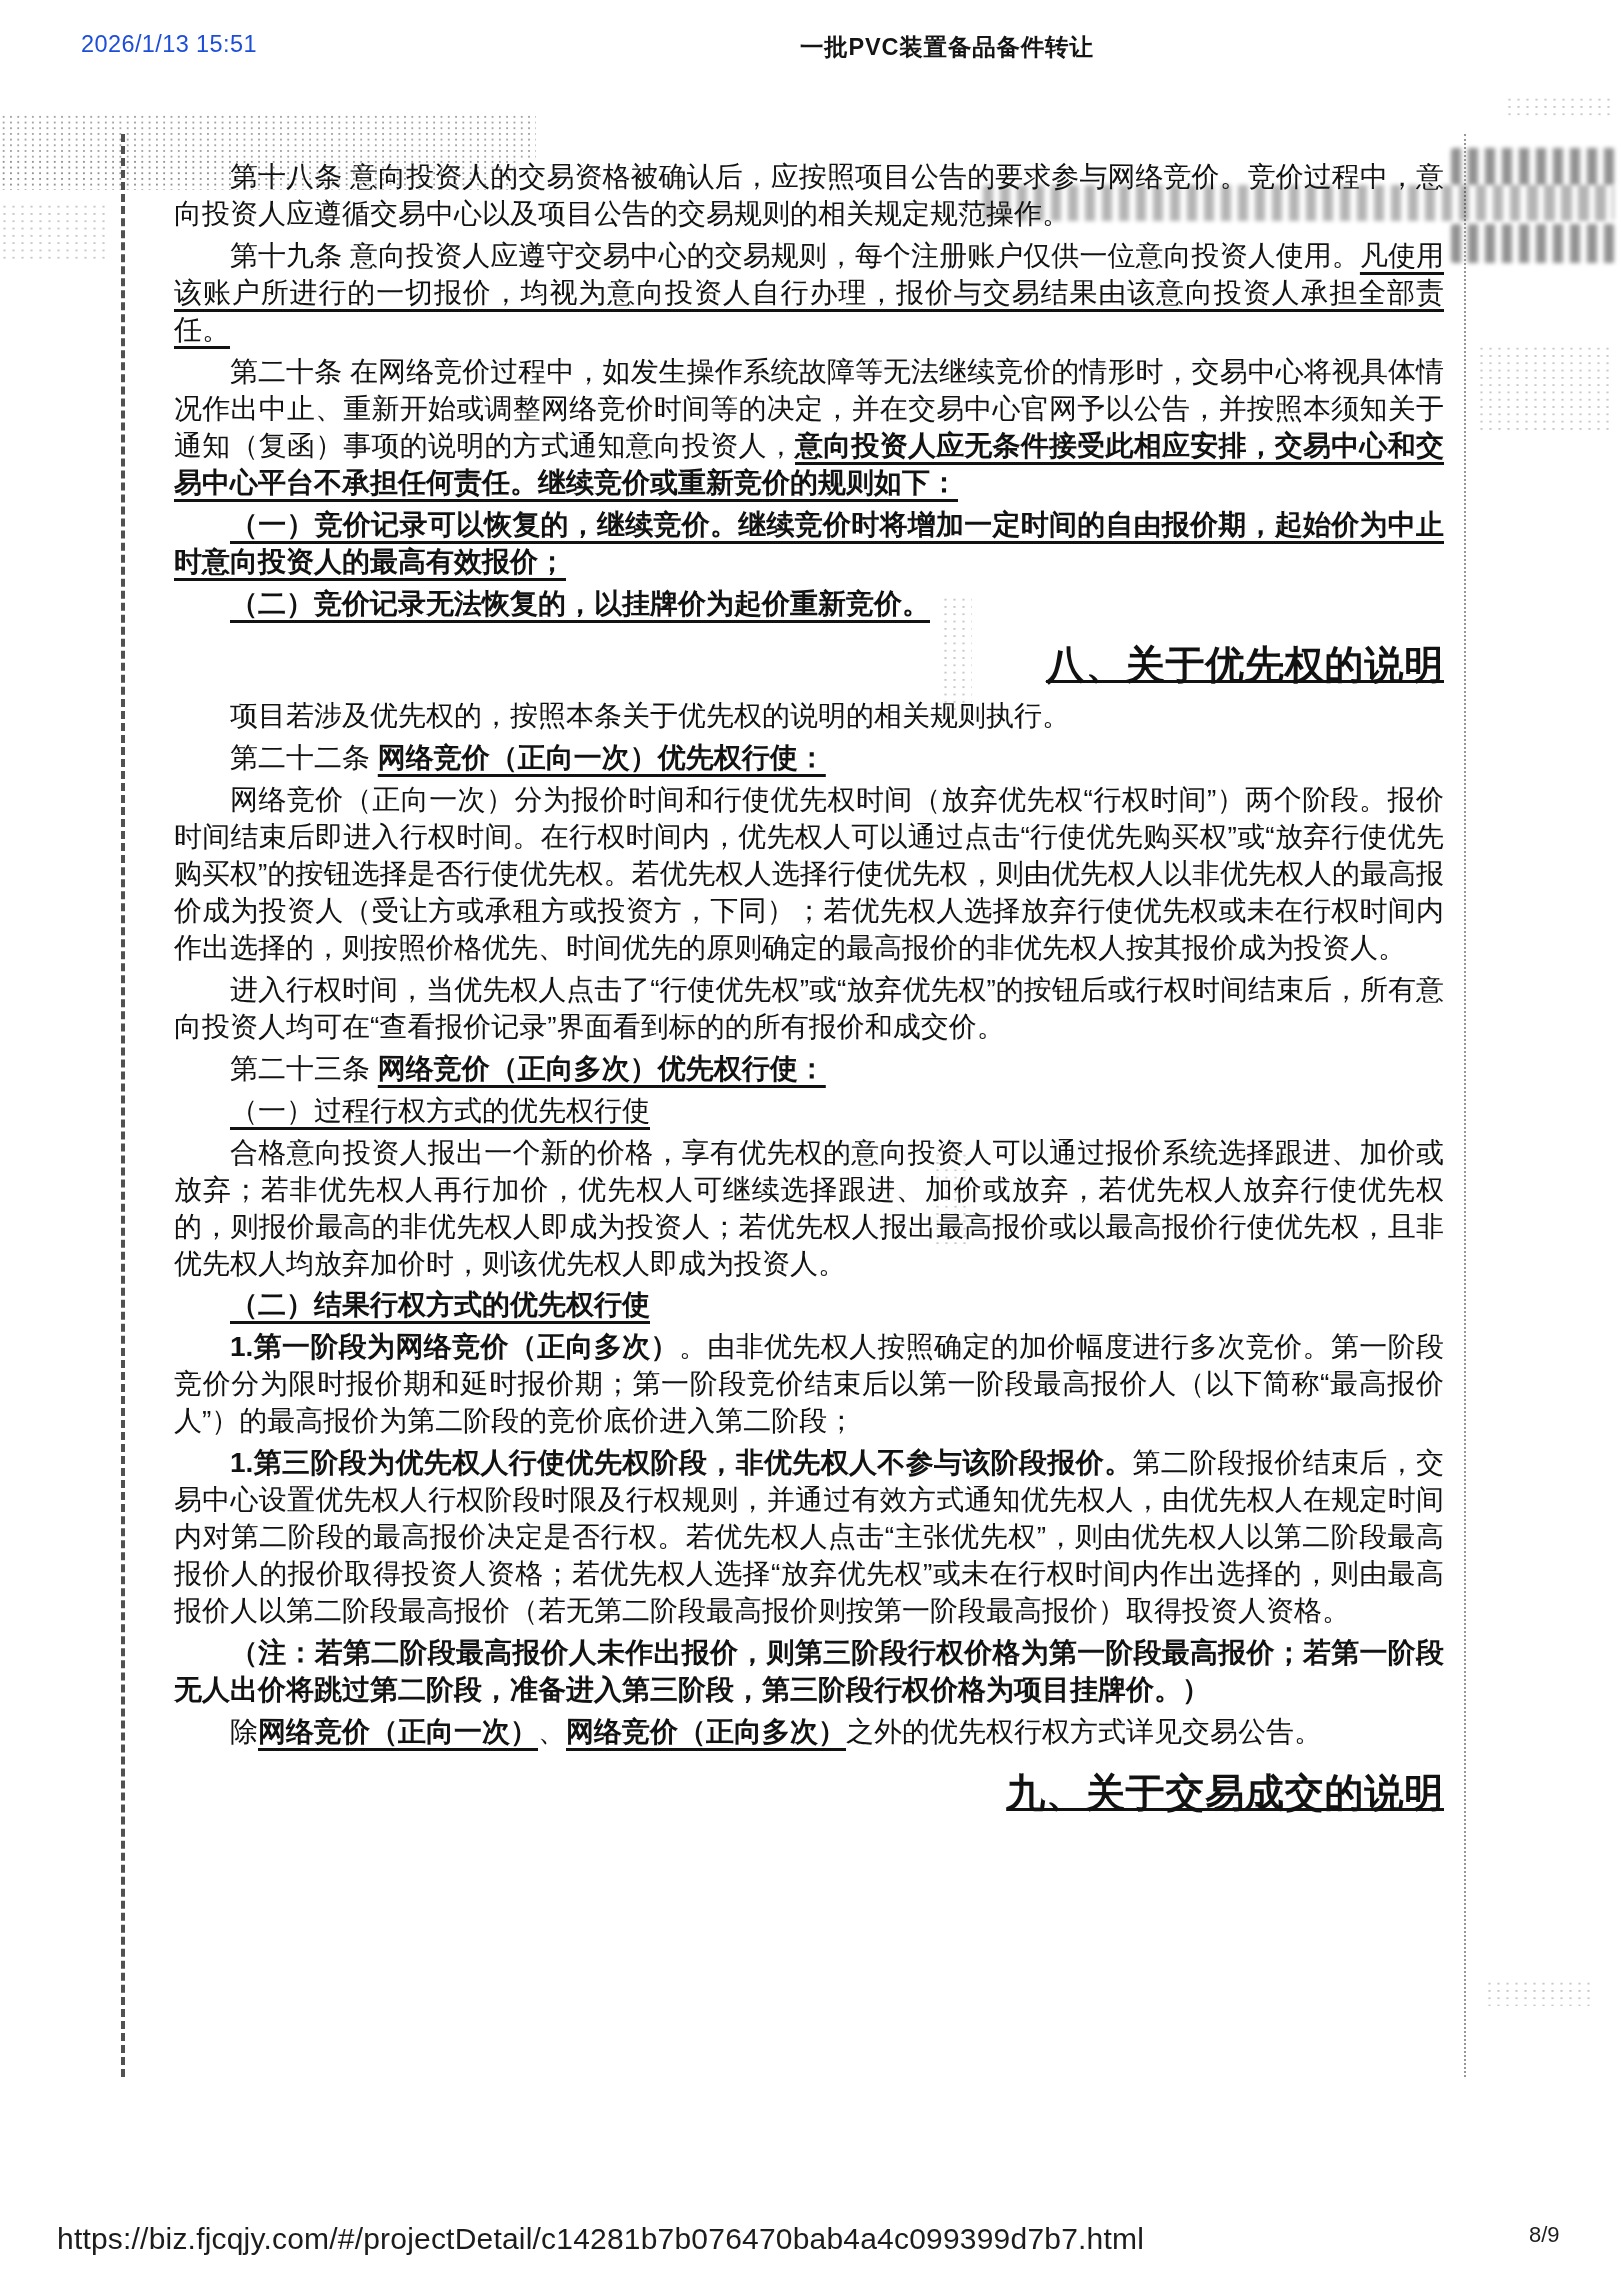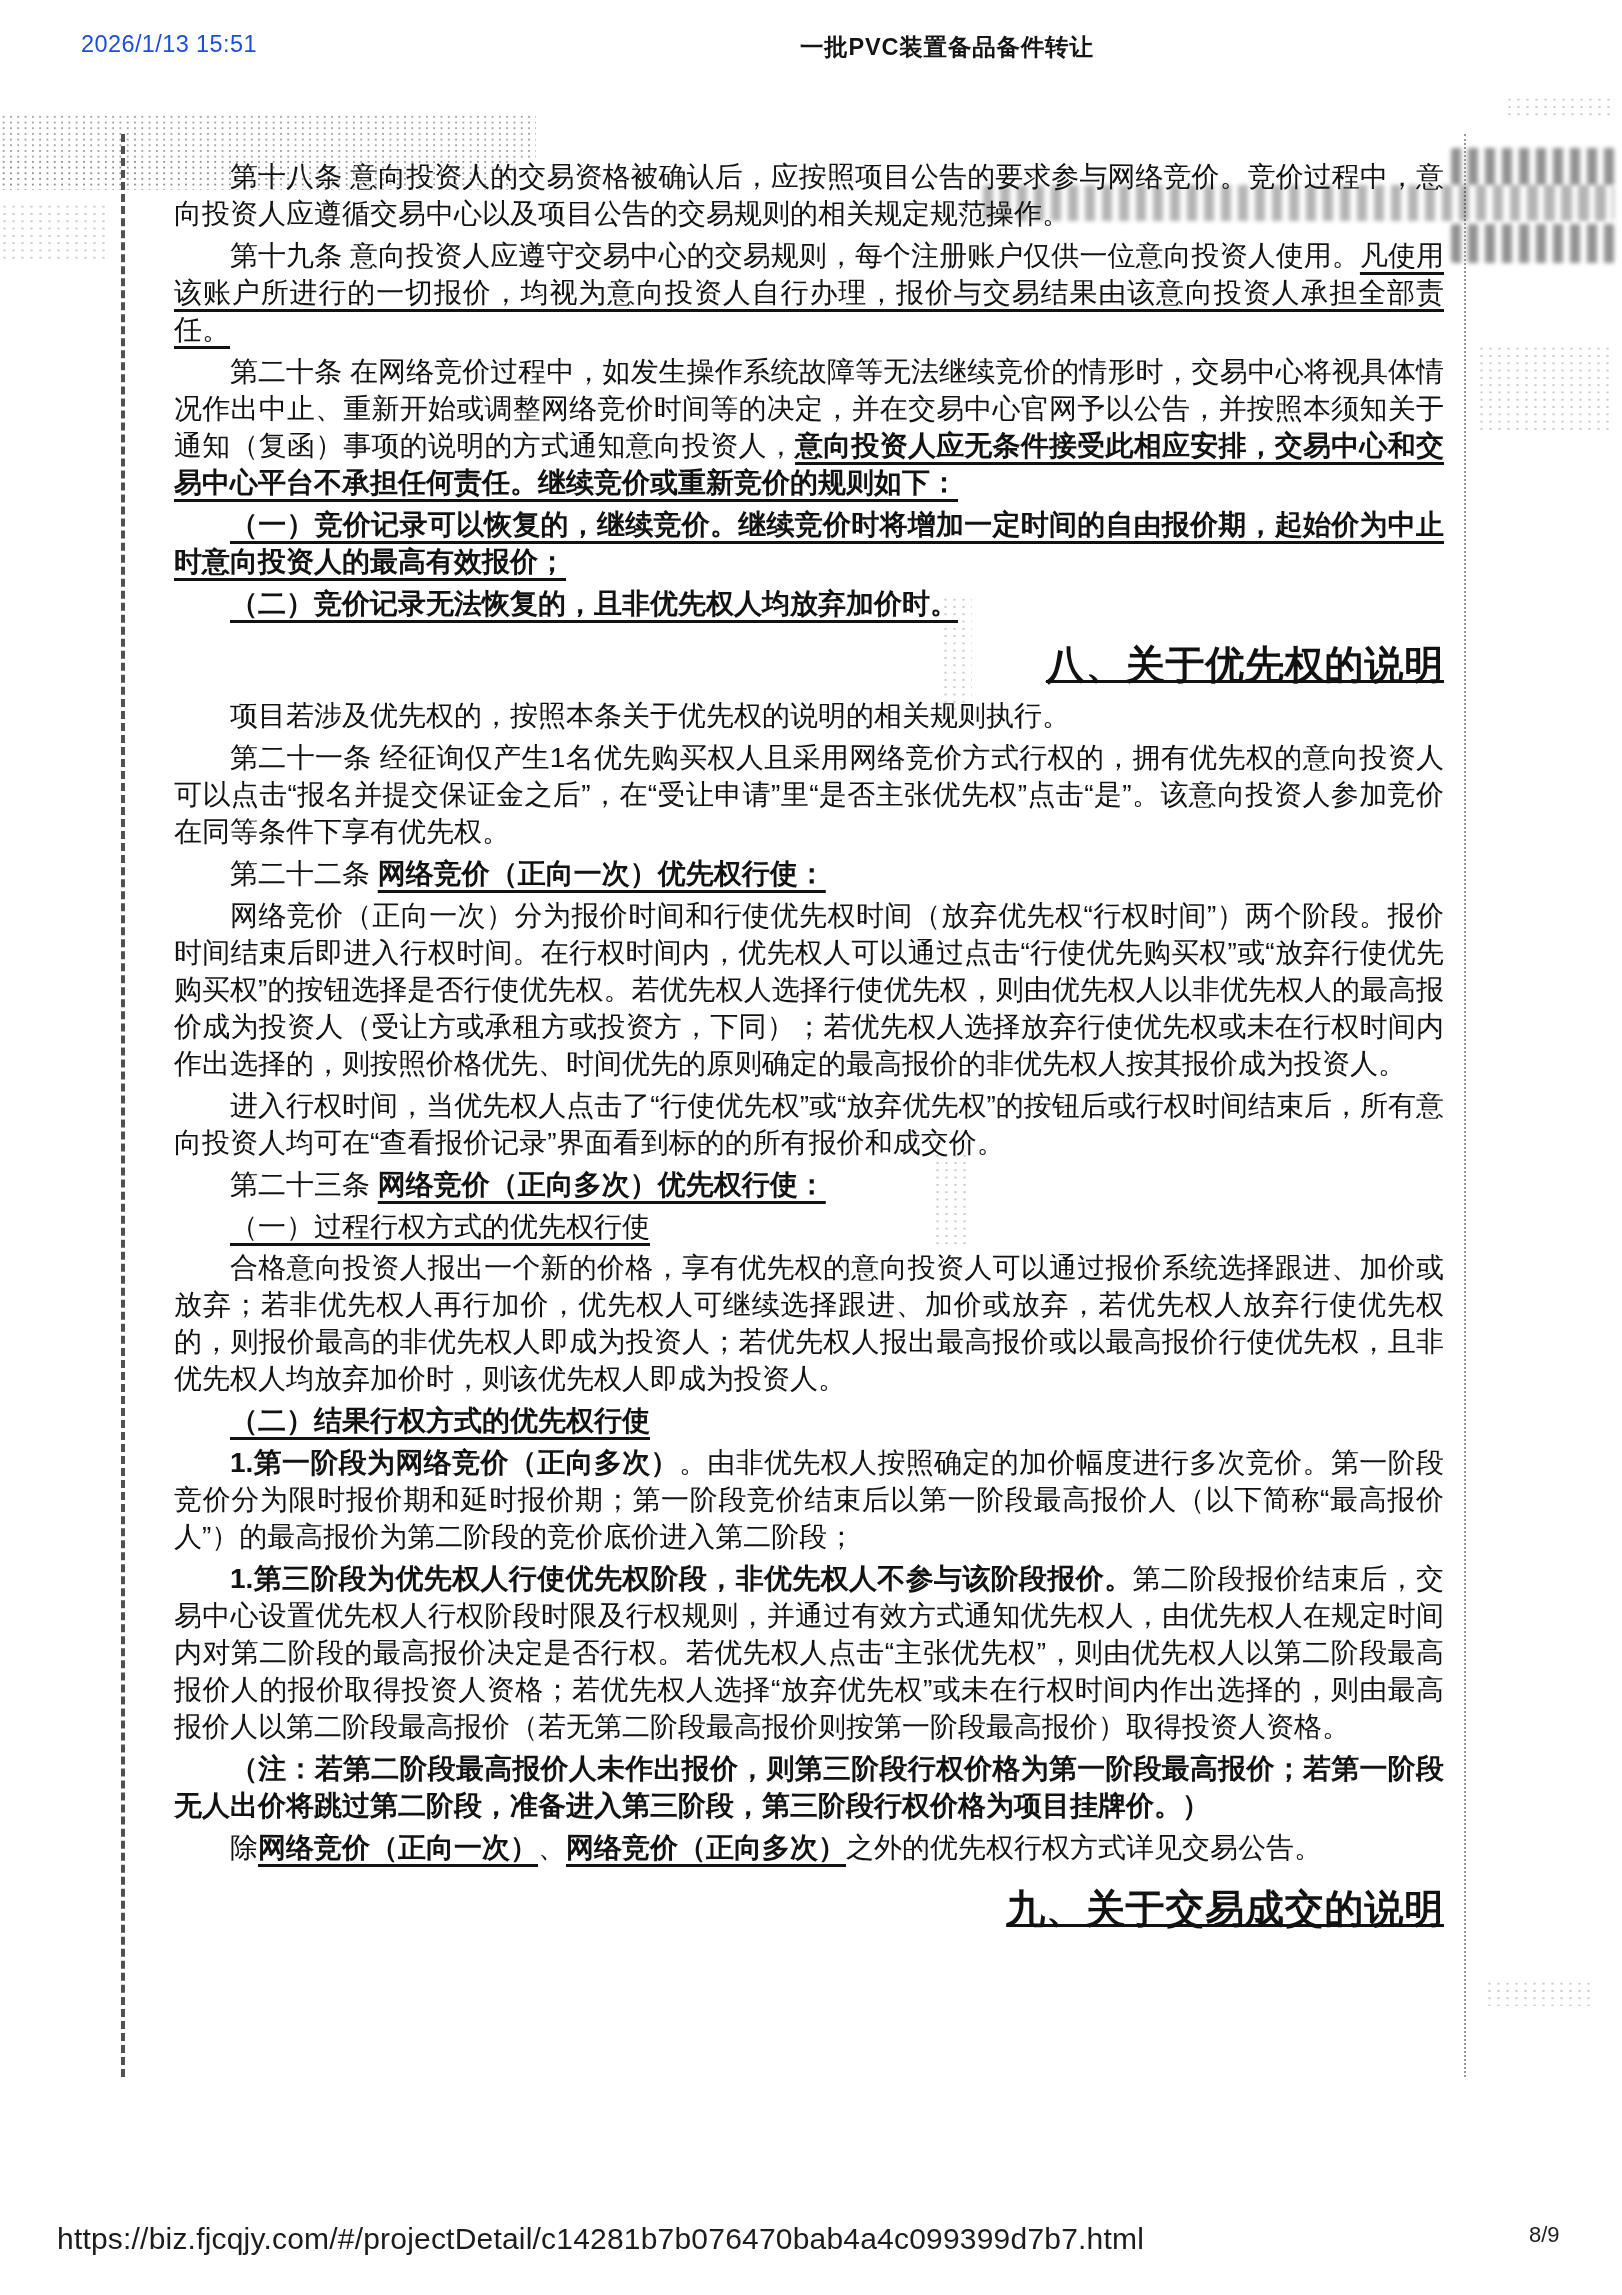--- a/index.html
+++ b/index.html
@@ -60,24 +60,23 @@
   <div class="dots light" style="left:1477px;top:345px;width:138px;height:85px;"></div>
   <div class="dots light" style="left:941px;top:596px;width:31px;height:114px;"></div>
   <div class="dots light" style="left:933px;top:1152px;width:39px;height:93px;"></div>
   <div class="dots light" style="left:1485px;top:1980px;width:105px;height:26px;"></div>
 
   <div class="doc">
       <p><span>第十八条 意向投资人的交易资格被确认后，应按照项目公告的要求参与网络竞价。竞价过程中，意向投资人应遵循交易中心以及项目公告的交易规则的相关规定规范操作。</span></p>
       <p><span>第十九条 意向投资人应遵守交易中心的交易规则，每个注册账户仅供一位意向投资人使用。</span><span class="u">凡使用该账户所进行的一切报价，均视为意向投资人自行办理，报价与交易结果由该意向投资人承担全部责任。</span></p>
       <p><span>第二十条 在网络竞价过程中，如发生操作系统故障等无法继续竞价的情形时，交易中心将视具体情况作出中止、重新开始或调整网络竞价时间等的决定，并在交易中心官网予以公告，并按照本须知关于通知（复函）事项的说明的方式通知意向投资人，</span><span class="b u">意向投资人应无条件接受此相应安排，交易中心和交易中心平台不承担任何责任。继续竞价或重新竞价的规则如下：</span></p>
       <p><span class="b u">（一）竞价记录可以恢复的，继续竞价。继续竞价时将增加一定时间的自由报价期，起始价为中止时意向投资人的最高有效报价；</span></p>
-      <p><span class="b u">（二）竞价记录无法恢复的，且非优先权人均放弃加价时。</span></p>
+      <p><span class="b u">（二）竞价记录无法恢复的，以挂牌价为起价重新竞价。</span></p>
       <p class="heading"><span class="b">八、关于优先权的说明</span></p>
       <p><span>项目若涉及优先权的，按照本条关于优先权的说明的相关规则执行。</span></p>
-      <p><span>第二十一条 经征询仅产生1名优先购买权人且采用网络竞价方式行权的，拥有优先权的意向投资人可以点击“报名并提交保证金之后”，在“受让申请”里“是否主张优先权”点击“是”。该意向投资人参加竞价在同等条件下享有优先权。</span></p>
       <p><span>第二十二条 </span><span class="b u">网络竞价（正向一次）优先权行使：</span></p>
       <p><span>网络竞价（正向一次）分为报价时间和行使优先权时间（放弃优先权“行权时间”）两个阶段。报价时间结束后即进入行权时间。在行权时间内，优先权人可以通过点击“行使优先购买权”或“放弃行使优先购买权”的按钮选择是否行使优先权。若优先权人选择行使优先权，则由优先权人以非优先权人的最高报价成为投资人（受让方或承租方或投资方，下同）；若优先权人选择放弃行使优先权或未在行权时间内作出选择的，则按照价格优先、时间优先的原则确定的最高报价的非优先权人按其报价成为投资人。</span></p>
       <p><span>进入行权时间，当优先权人点击了“行使优先权”或“放弃优先权”的按钮后或行权时间结束后，所有意向投资人均可在“查看报价记录”界面看到标的的所有报价和成交价。</span></p>
       <p><span>第二十三条 </span><span class="b u">网络竞价（正向多次）优先权行使：</span></p>
       <p><span class="u">（一）过程行权方式的优先权行使</span></p>
       <p><span>合格意向投资人报出一个新的价格，享有优先权的意向投资人可以通过报价系统选择跟进、加价或放弃；若非优先权人再行加价，优先权人可继续选择跟进、加价或放弃，若优先权人放弃行使优先权的，则报价最高的非优先权人即成为投资人；若优先权人报出最高报价或以最高报价行使优先权，且非优先权人均放弃加价时，则该优先权人即成为投资人。</span></p>
       <p><span class="b u">（二）结果行权方式的优先权行使</span></p>
       <p><span class="b">1.第一阶段为网络竞价（正向多次）</span><span>。由非优先权人按照确定的加价幅度进行多次竞价。第一阶段竞价分为限时报价期和延时报价期；第一阶段竞价结束后以第一阶段最高报价人（以下简称“最高报价人”）的最高报价为第二阶段的竞价底价进入第二阶段；</span></p>
       <p><span class="b">1.第三阶段为优先权人行使优先权阶段，非优先权人不参与该阶段报价。</span><span>第二阶段报价结束后，交易中心设置优先权人行权阶段时限及行权规则，并通过有效方式通知优先权人，由优先权人在规定时间内对第二阶段的最高报价决定是否行权。若优先权人点击“主张优先权”，则由优先权人以第二阶段最高报价人的报价取得投资人资格；若优先权人选择“放弃优先权”或未在行权时间内作出选择的，则由最高报价人以第二阶段最高报价（若无第二阶段最高报价则按第一阶段最高报价）取得投资人资格。</span></p>
       <p><span class="b">（注：若第二阶段最高报价人未作出报价，则第三阶段行权价格为第一阶段最高报价；若第一阶段无人出价将跳过第二阶段，准备进入第三阶段，第三阶段行权价格为项目挂牌价。）</span></p>

